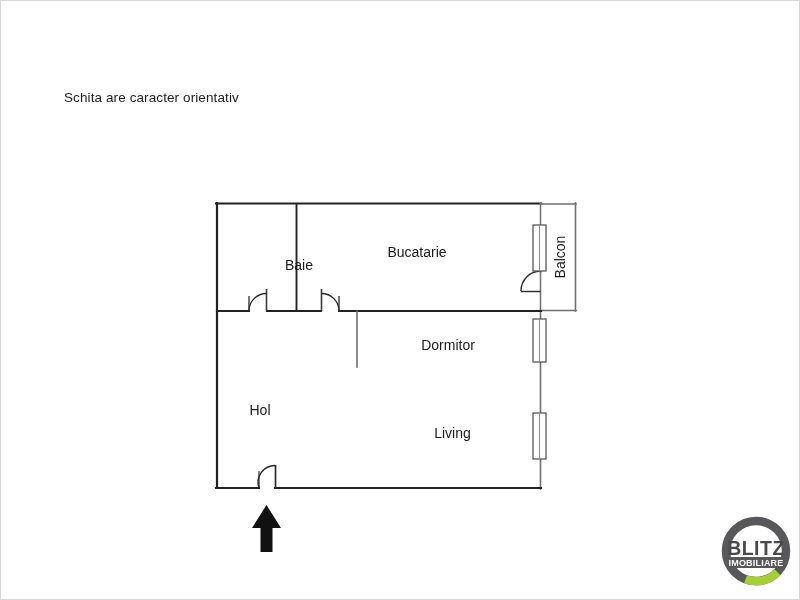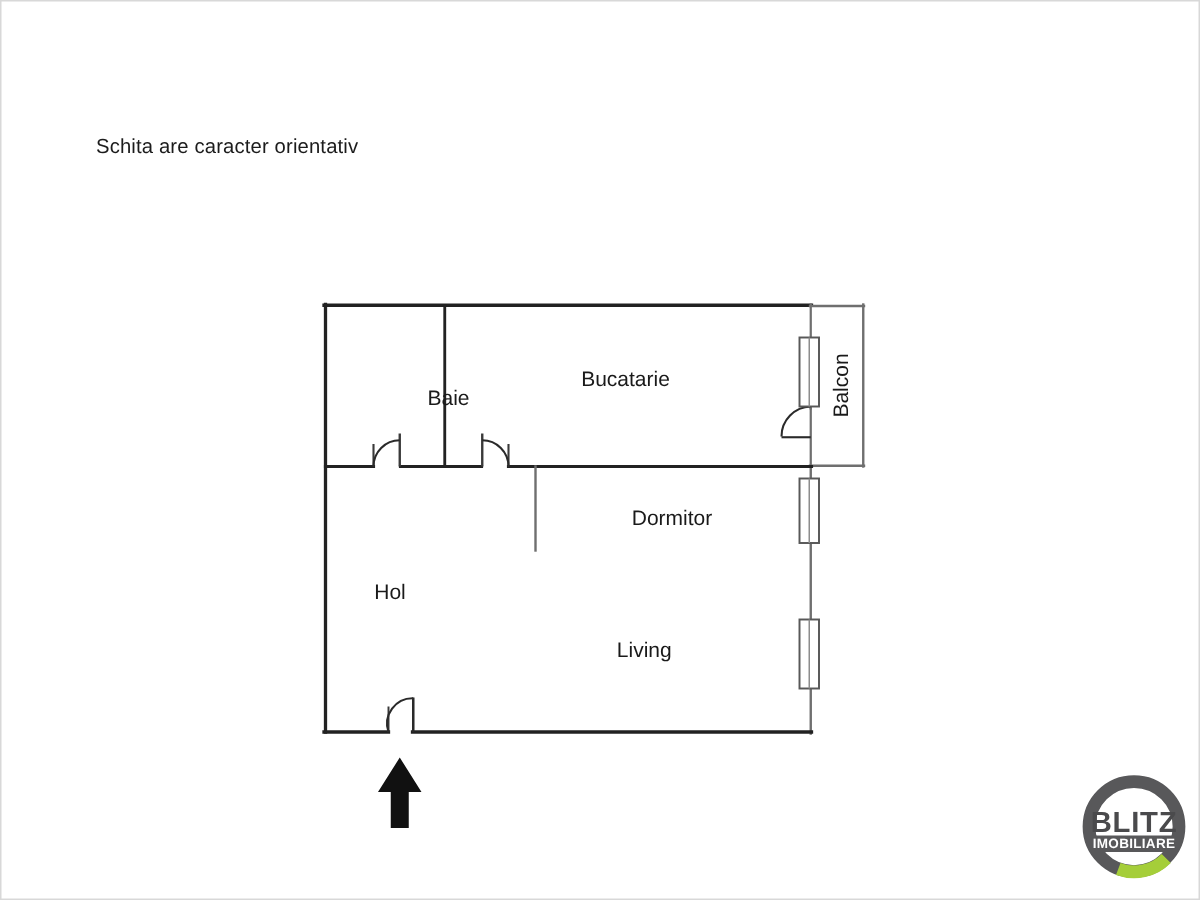--- a/index.html
+++ b/index.html
@@ -116,22 +116,22 @@
     <line x1="274.5" y1="487" x2="274.5" y2="464" stroke="#2a2a2a" stroke-width="1.7"></line>
     <path d="M 258 487 A 17 17 0 0 1 274.5 464.5" fill="none" stroke="#2a2a2a" stroke-width="1.4"></path>
 
     <path d="M 265.5 504 L 280 527 L 271.5 527 L 271.5 551 L 259.5 551 L 259.5 527 L 251 527 Z" fill="#111111"></path>
   </svg>
 
   <div class="room-label" style="left:258px; top:264px;margin-left:40px;">Baie</div>
   <div class="room-label" style="left:416px; top:251px;">Bucatarie</div>
   <div class="room-label vertical" style="left:559px; top:256px;">Balcon</div>
   <div class="room-label" style="left:447px; top:344px;">Dormitor</div>
-  <div class="room-label" style="left:259px; top:393px;">Hol</div>
-  <div class="room-label" style="left:417px; top:432px;padding-left:23px;">Living</div>
+  <div class="room-label" style="left:259px; top:409px;">Hol</div>
+  <div class="room-label" style="left:440px; top:432px;padding-left:23px;">Living</div>
 
   <svg id="logo" viewBox="0 0 74 74" xmlns="http://www.w3.org/2000/svg">
     <circle cx="37" cy="37" r="30" fill="none" stroke="#58585a" stroke-width="8.5"></circle>
     <path d="M 58.5 58.3 A 30 30 0 0 1 26.5 65.3" fill="none" stroke="#a5ce39" stroke-width="8.5"></path>
     <text x="37" y="40.5" text-anchor="middle" font-family="Liberation Sans, sans-serif" font-size="19.5" font-weight="bold" fill="#4a4a4c" letter-spacing="0.5">BLITZ</text>
     <rect x="10.5" y="43" width="53" height="11" fill="#58585a"></rect>
     <text x="37" y="51.6" text-anchor="middle" font-family="Liberation Sans, sans-serif" font-size="9" font-weight="bold" fill="#ffffff" letter-spacing="0.2">IMOBILIARE</text>
   </svg>
 
 </div>

